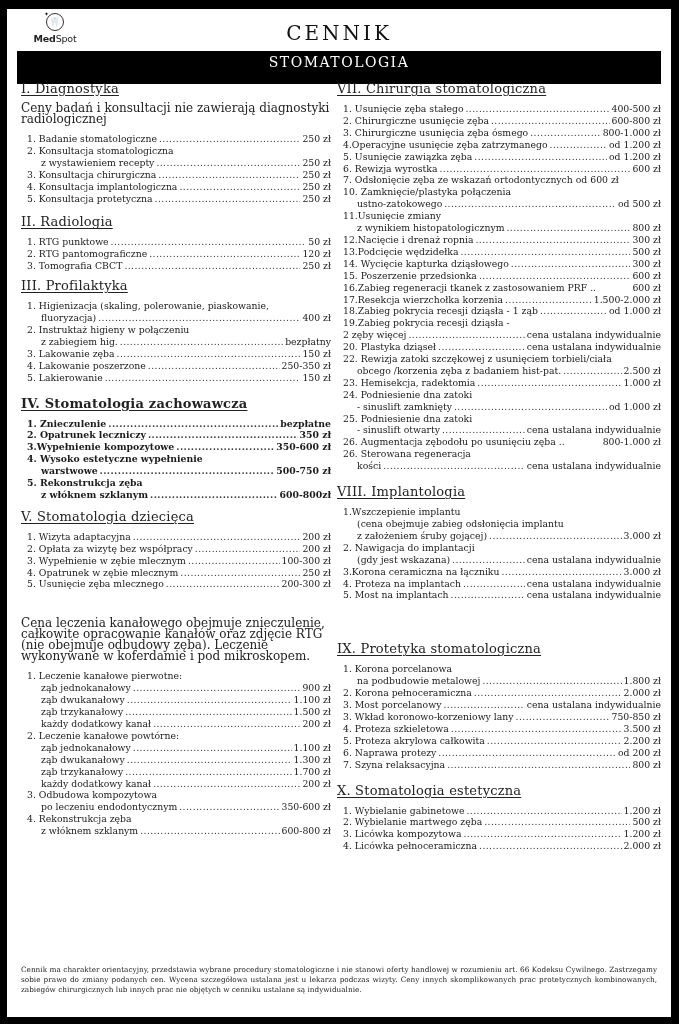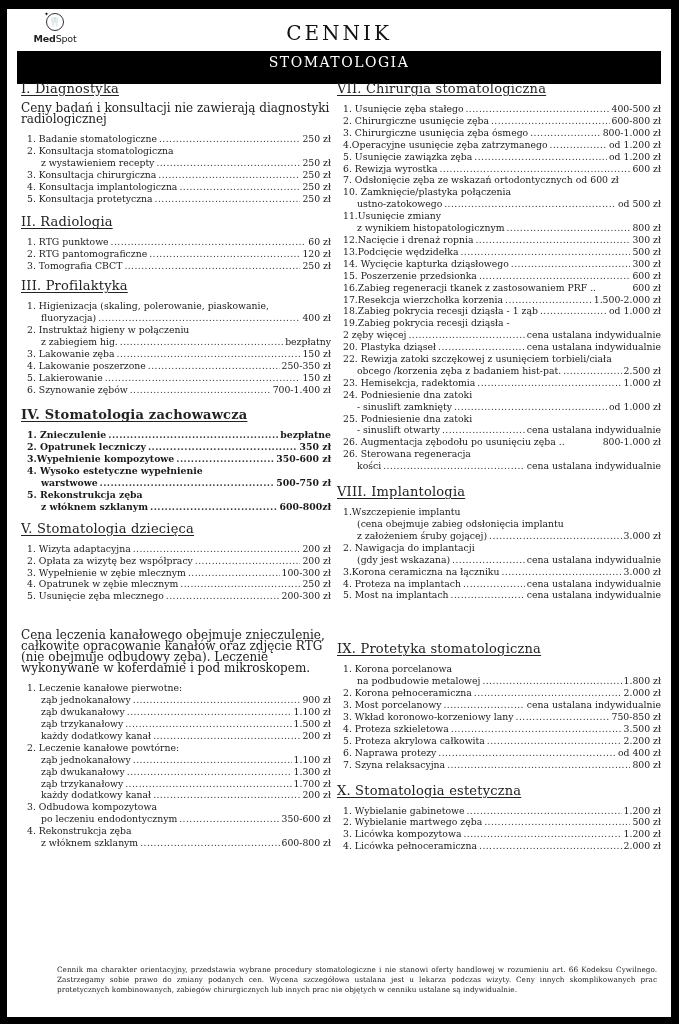--- a/index.html
+++ b/index.html
@@ -42,21 +42,21 @@
     .item { font-size: 9.3px; line-height: 11.9px; }
     .row { display: flex; align-items: baseline; white-space: nowrap; }
     .row .lbl { flex: 0 0 auto; }
     .row .dots { flex: 1 1 auto; overflow: hidden; margin: 0 2px; color: #333; }
     .row .dots::before { content: "......................................................................................................................................................"; letter-spacing: 0.4px; }
     .row .price { flex: 0 0 auto; }
     .plain { white-space: nowrap; }
     .ind1 { padding-left: 14px; }
     .footer {
       position: absolute; left: 14px; right: 14px; top: 956px;
-      font-size: 7.3px; line-height: 10px; text-align: justify; color: #222; margin-left: 36px;
+      font-size: 7.3px; line-height: 10px; text-align: justify; color: #222;
     }
   </style>
 </head>
 <body>
 
 <div class="card">
   <div class="logo">
     <div class="logo-mark"><span class="spark">✦</span>🦷</div>
     <div class="logo-text"><b>Med</b><span>Spot</span></div>
   </div>
@@ -95,21 +95,21 @@
             <span class="price">250 zł</span>
           </div>
         </div>
       </div>
     <div class="section" style="margin-bottom: 6px;">
         <div class="sec-title">II. Radiologia</div>
         <div class="items">
           <div class="item row">
             <span class="lbl">1. RTG punktowe</span>
             <span class="dots"></span>
-            <span class="price">60 zł</span>
+            <span class="price">50 zł</span>
           </div>
           <div class="item row">
             <span class="lbl">2. RTG pantomograficzne</span>
             <span class="dots"></span>
             <span class="price">120 zł</span>
           </div>
           <div class="item row">
             <span class="lbl">3. Tomografia CBCT</span>
             <span class="dots"></span>
             <span class="price">250 zł</span>
@@ -138,25 +138,20 @@
           </div>
           <div class="item row">
             <span class="lbl">4. Lakowanie poszerzone</span>
             <span class="dots"></span>
             <span class="price">250-350 zł</span>
           </div>
           <div class="item row">
             <span class="lbl">5. Lakierowanie</span>
             <span class="dots"></span>
             <span class="price">150 zł</span>
-          </div>
-          <div class="item row">
-            <span class="lbl">6. Szynowanie zębów</span>
-            <span class="dots"></span>
-            <span class="price">700-1.400 zł</span>
           </div>
         </div>
       </div>
     <div class="section" style="margin-bottom: 8px; font-weight: bold;">
         <div class="sec-title">IV. Stomatologia zachowawcza</div>
         <div class="items">
           <div class="item row">
             <span class="lbl">1. Znieczulenie</span>
             <span class="dots"></span>
             <span class="price">bezpłatne</span>
@@ -468,21 +463,21 @@
             <span class="price">3.500 zł</span>
           </div>
           <div class="item row">
             <span class="lbl">5. Proteza akrylowa całkowita</span>
             <span class="dots"></span>
             <span class="price">2.200 zł</span>
           </div>
           <div class="item row">
             <span class="lbl">6. Naprawa protezy</span>
             <span class="dots"></span>
-            <span class="price">od 400 zł</span>
+            <span class="price">od 200 zł</span>
           </div>
           <div class="item row">
             <span class="lbl">7. Szyna relaksacyjna</span>
             <span class="dots"></span>
             <span class="price">800 zł</span>
           </div>
         </div>
       </div>
     <div class="section" style="margin-bottom: 12px;">
         <div class="sec-title">X. Stomatologia estetyczna</div>

